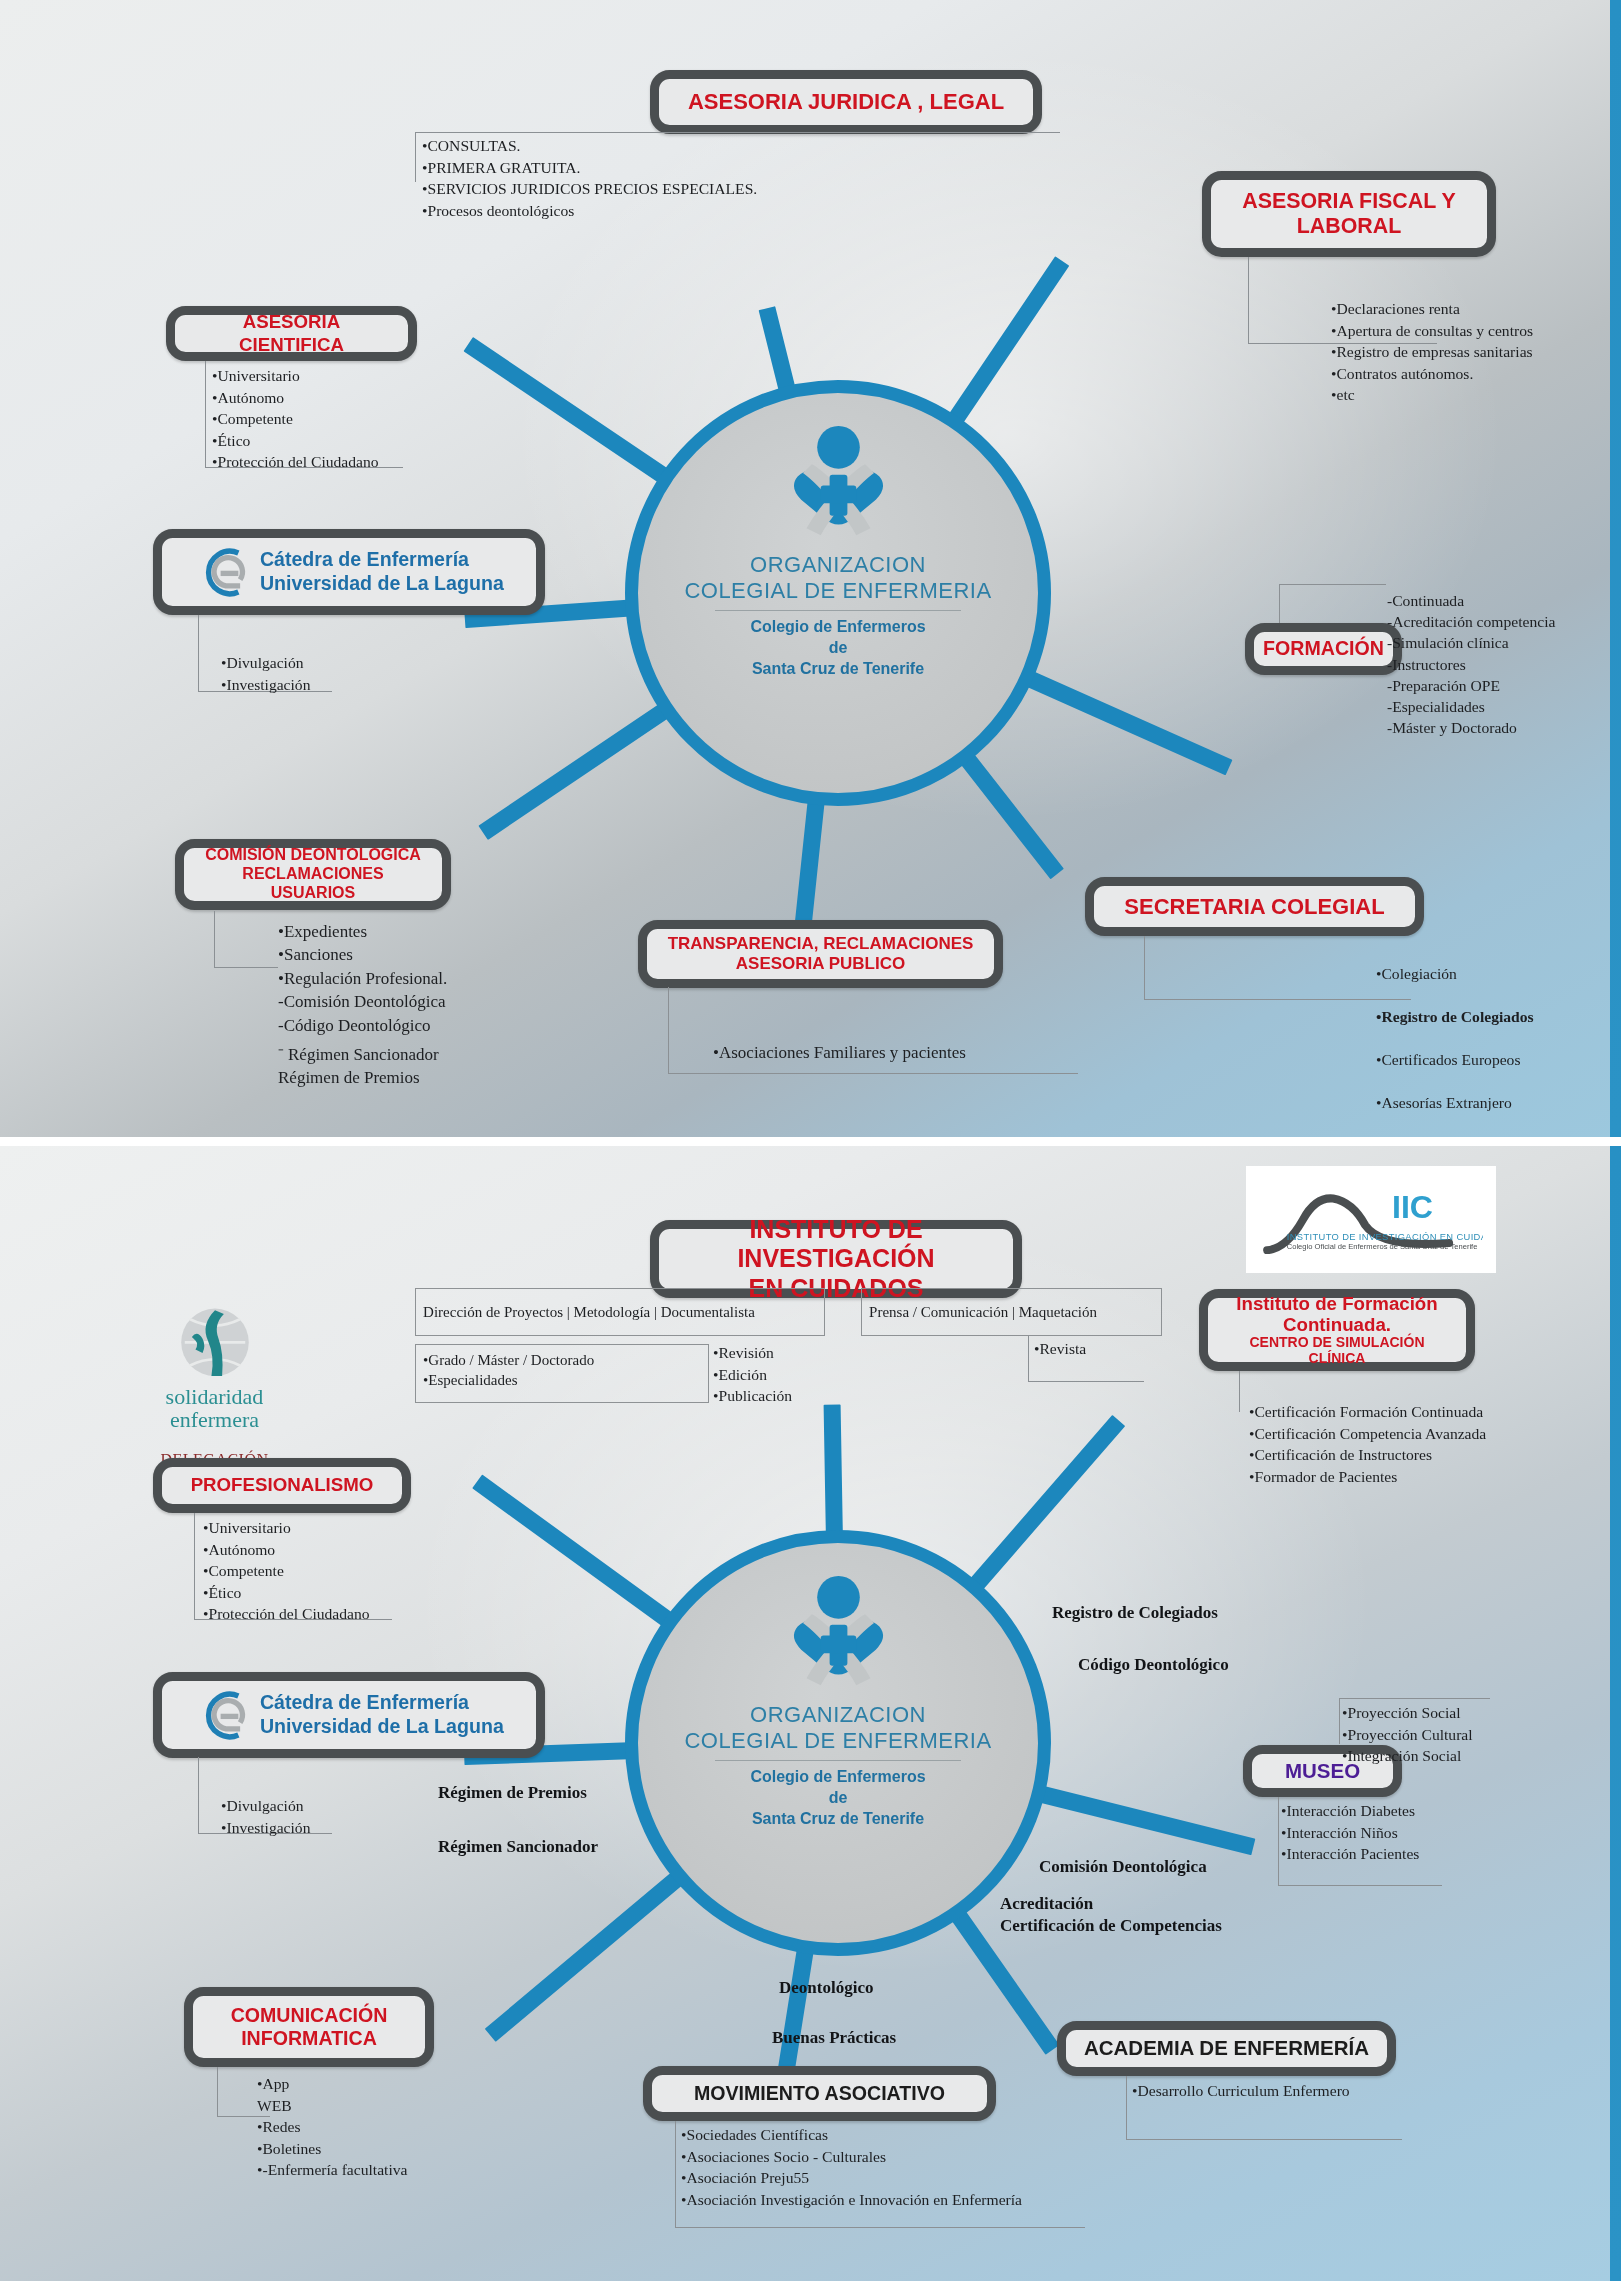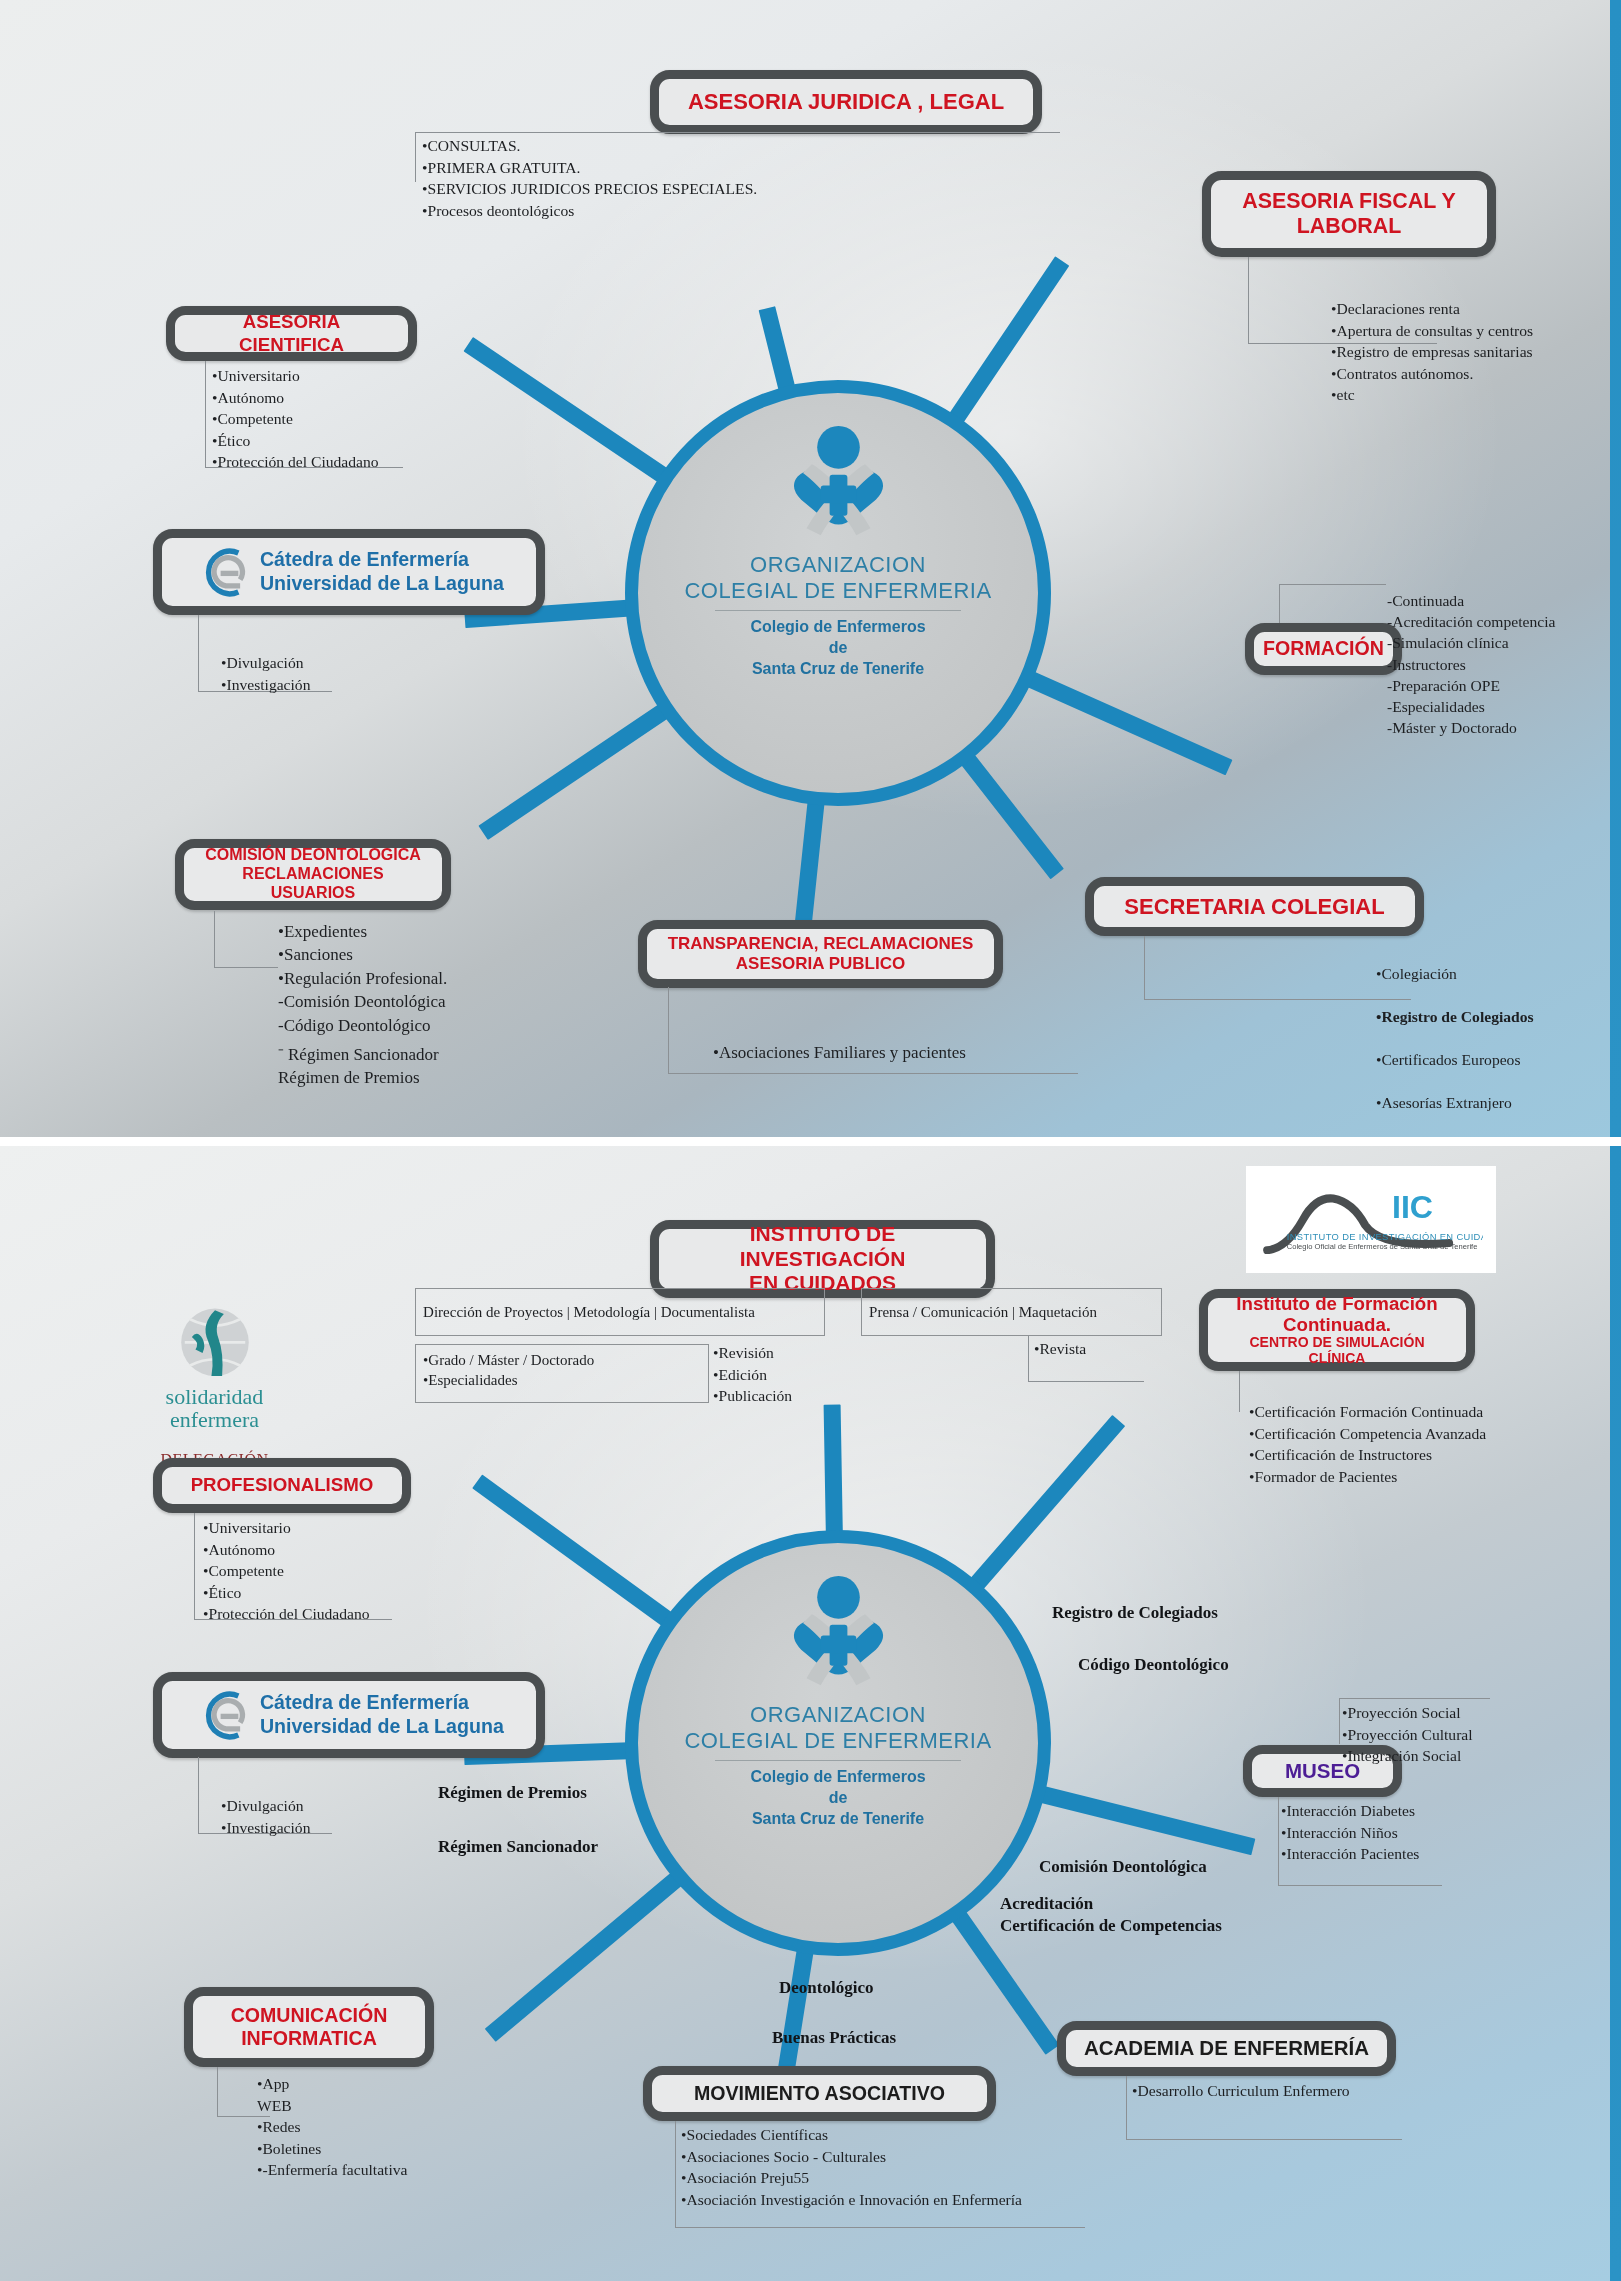--- a/index.html
+++ b/index.html
@@ -290,21 +290,21 @@
         <rect x="56" y="70" width="40" height="20" rx="3" fill="#1c87bd"></rect>
       </svg>
       <div class="hub-t1">ORGANIZACION
 COLEGIAL  DE ENFERMERIA</div>
       <div class="hub-rule"></div>
       <div class="hub-t2">Colegio de Enfermeros
 de
 Santa Cruz de Tenerife</div>
     </div>
 
-    <div class="node" style="left:650px; top:1220px; width:345px; height:78px; font-size:21px; top:74px;">
+    <div class="node" style="left:650px; top:1220px; width:372px; height:78px; font-size:25px; top:74px;">
       <span>INSTITUTO DE  INVESTIGACIÓN
 EN CUIDADOS</span>
     </div>
     <div class="framebox" style="left:415px; top:142px; width:410px; height:48px; display:flex; align-items:center;">Dirección de Proyectos | Metodología | Documentalista</div>
     <div class="framebox" style="left:861px; top:142px; width:301px; height:48px; display:flex; align-items:center;">Prensa / Comunicación | Maquetación</div>
     <div class="framebox" style="left:415px; top:198px; width:294px; height:59px;">•Grado / Máster / Doctorado
 •Especialidades</div>
     <div class="detail" style="left:713px; top:196px; width:160px;">•Revisión
 •Edición
 •Publicación</div>

